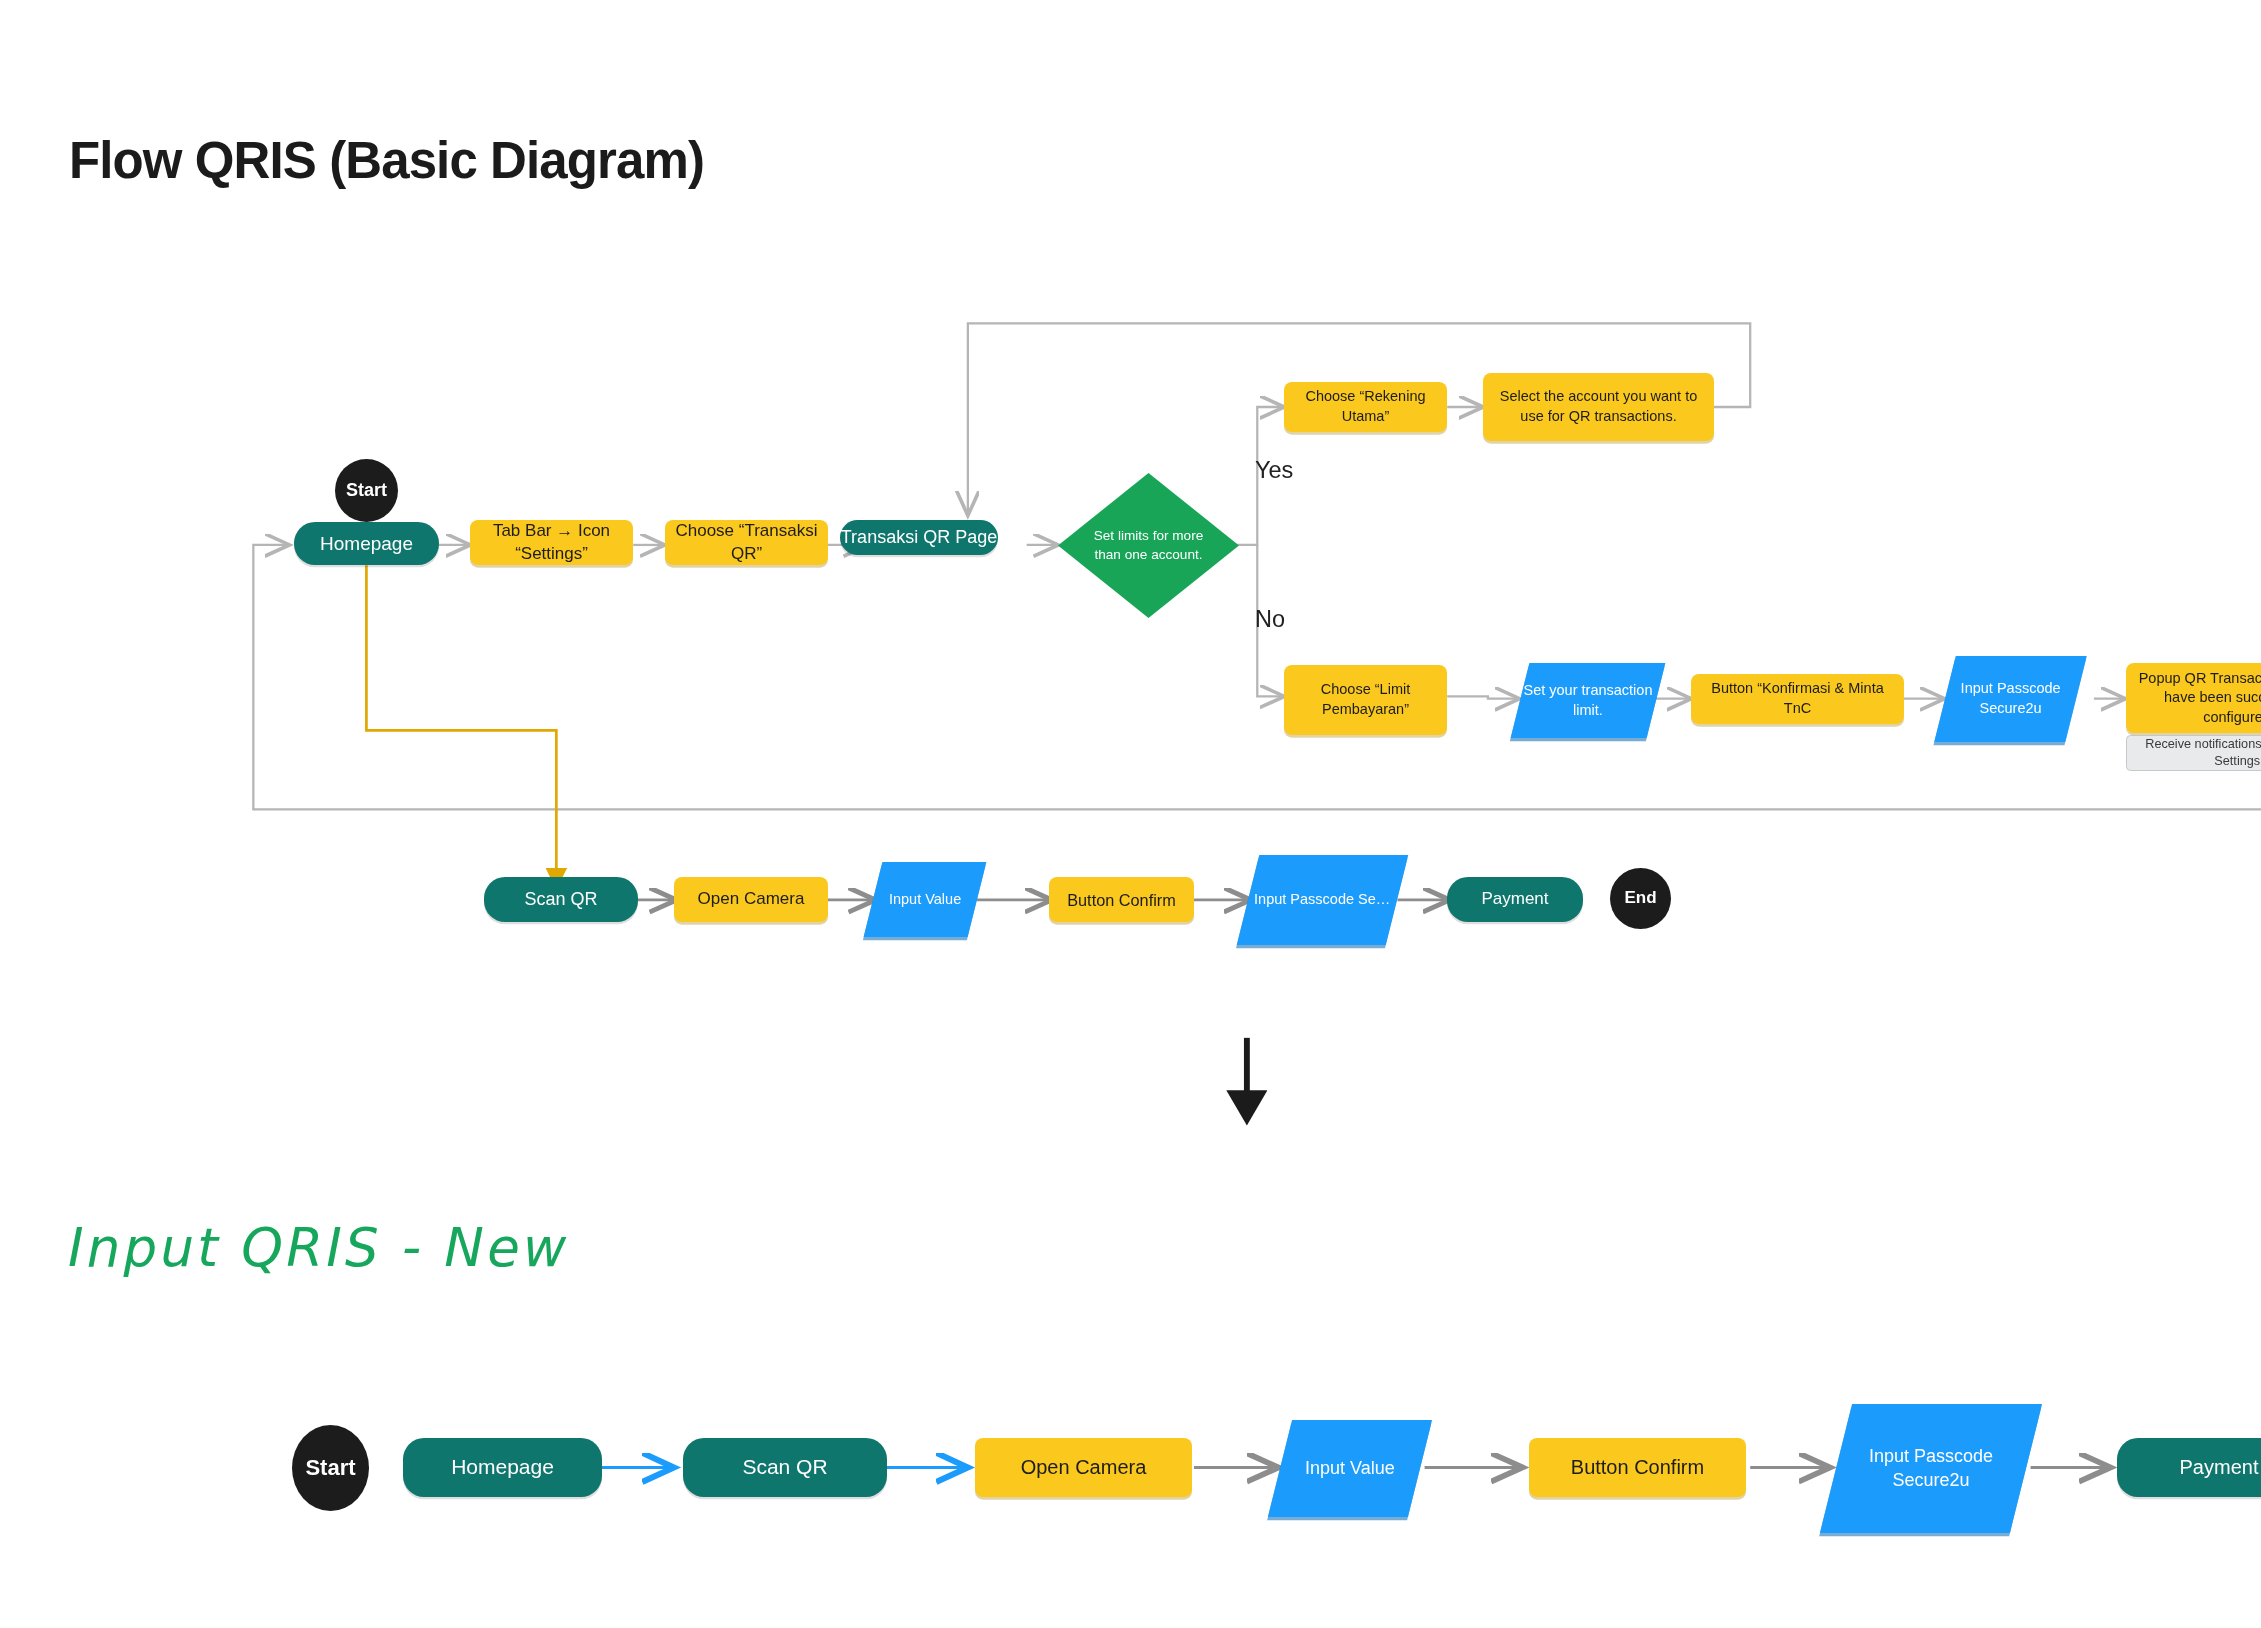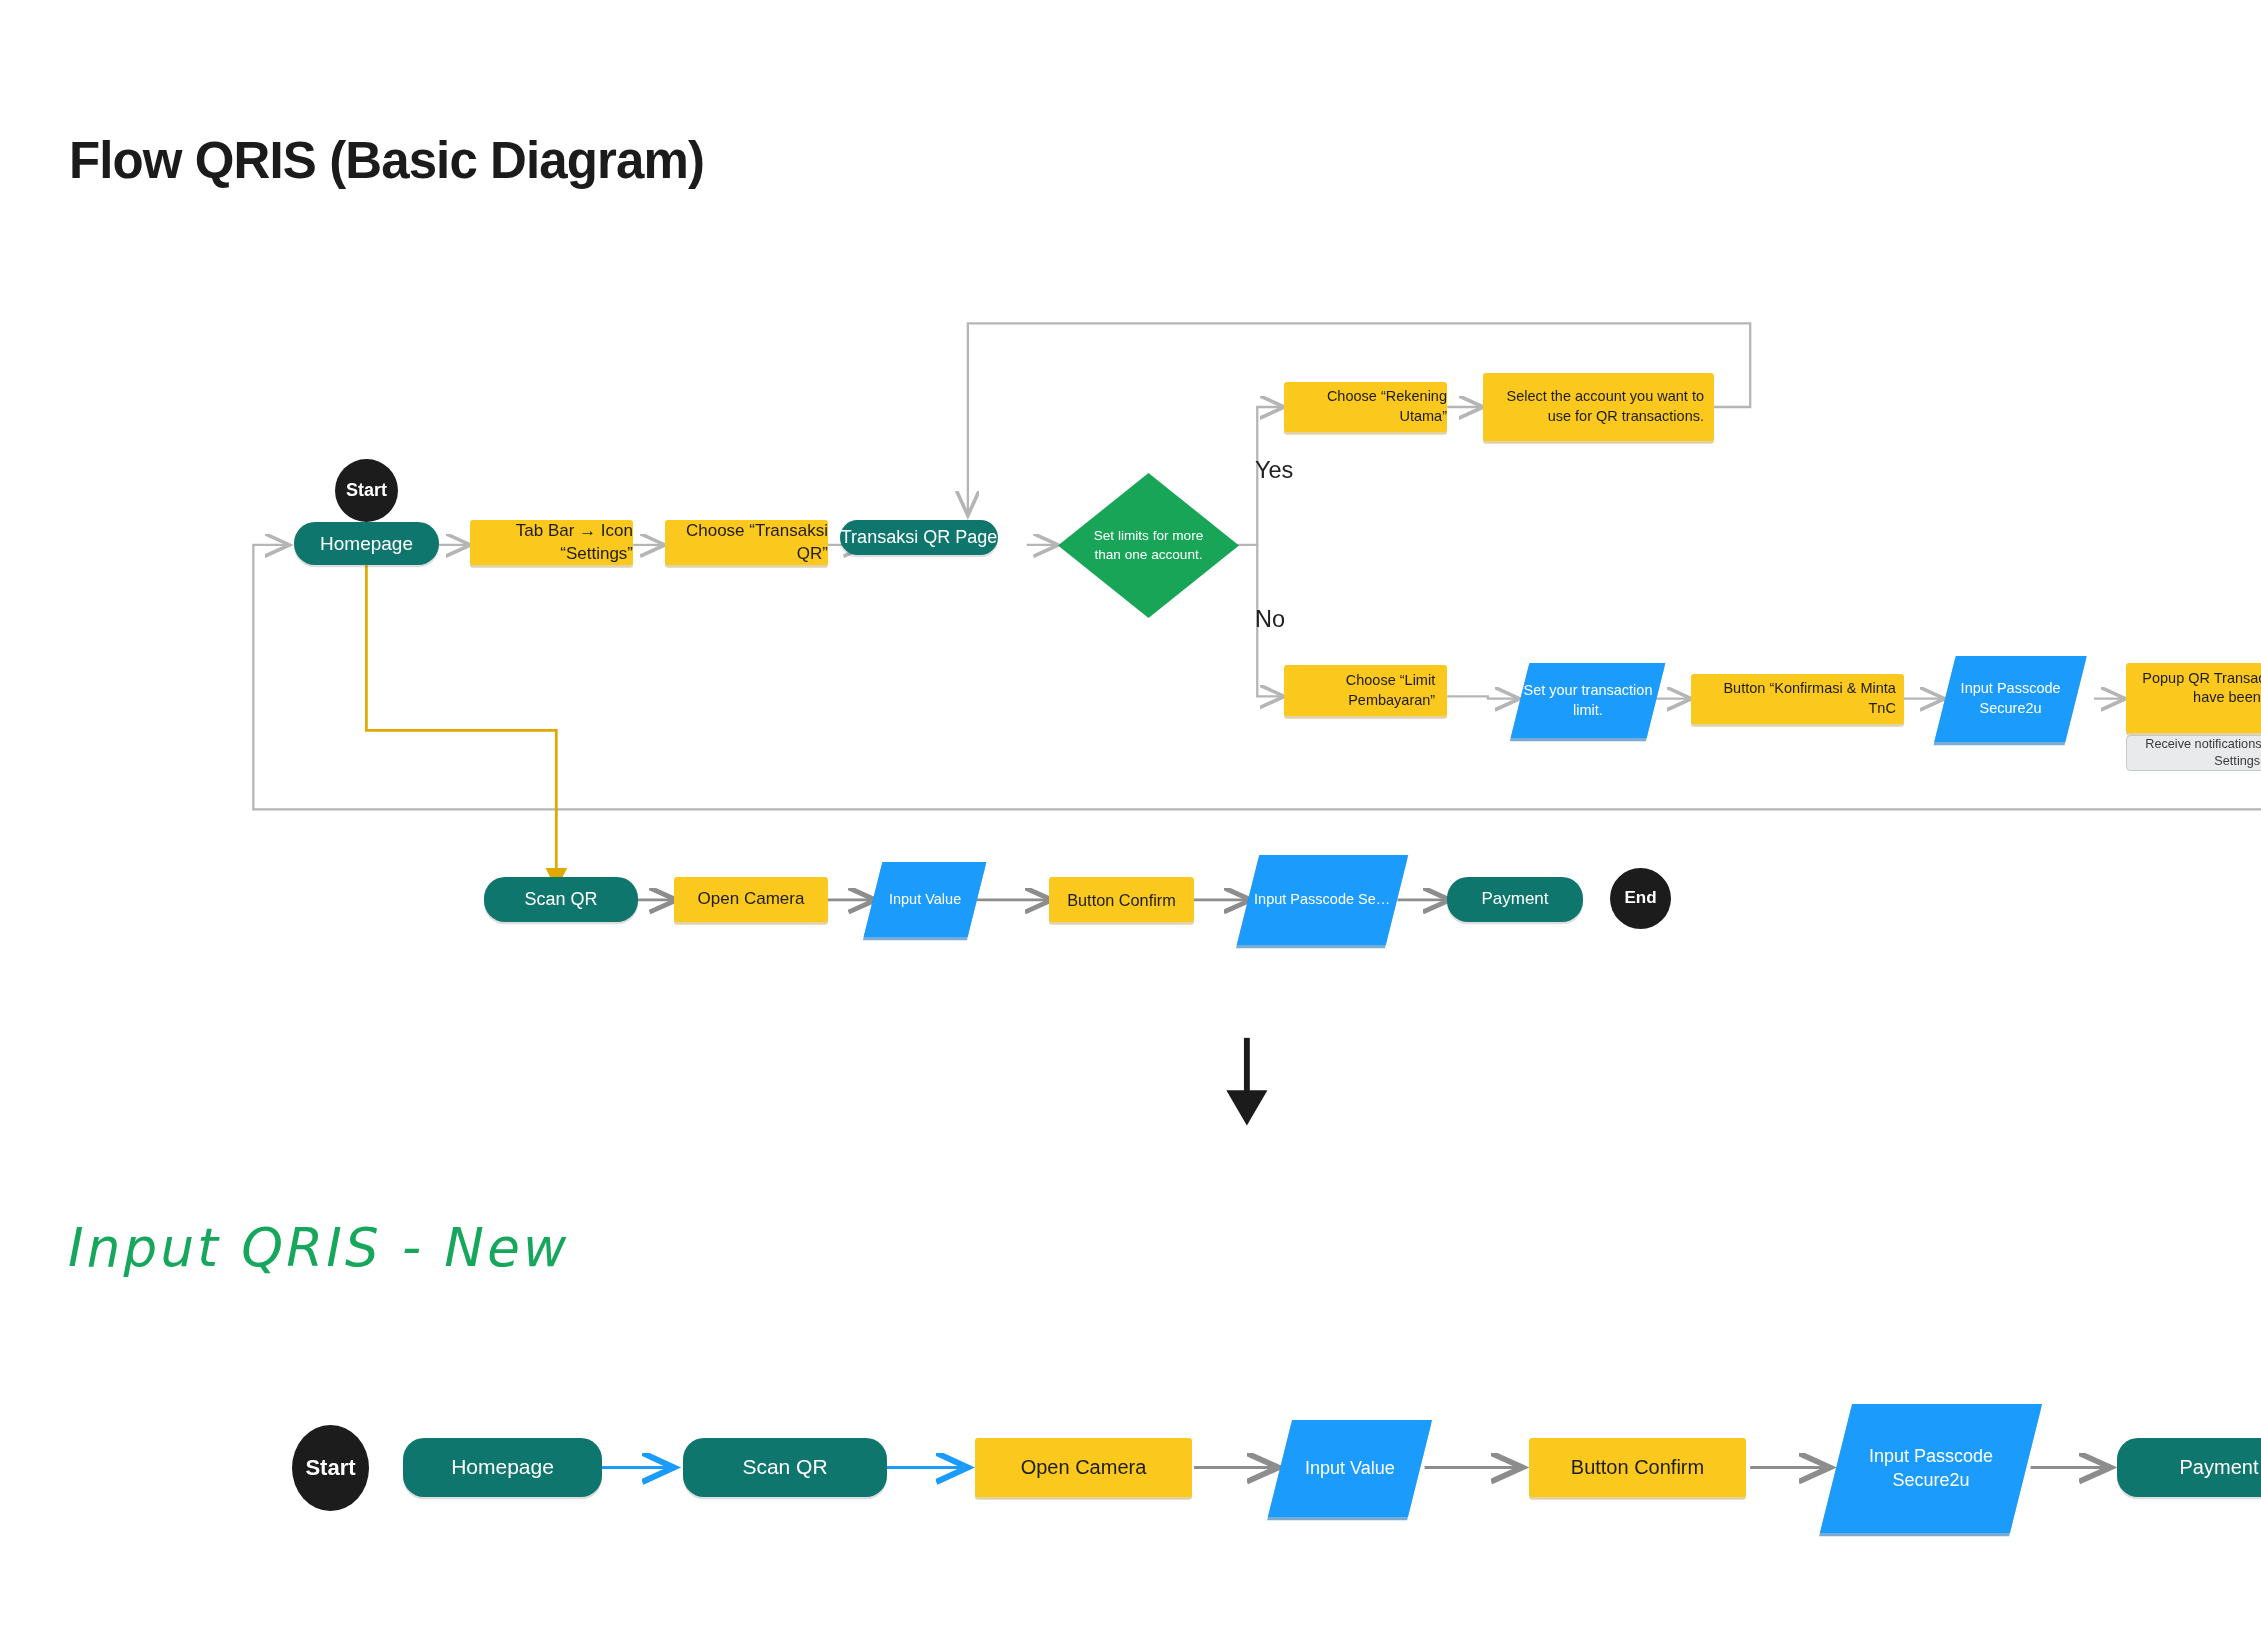--- a/index.html
+++ b/index.html
@@ -15,23 +15,22 @@
 
   
   .term{  
     background:#1c1c1c;border-radius:50%;color:#ffffff;font-weight:700;
   }
   .page{ 
     background:#0f766e;border-radius:21px;color:#ffffff;
     box-shadow:0 2.3px 0 rgba(0,0,0,.13);
   }
   .action{ 
-    background:#fbc81e;border-radius:3px;color:#1d1d1d;
+    background:#fbc81e;border-radius:8px;color:#1d1d1d;
     box-shadow:0 2.7px 0 rgba(169,129,0,.35);
-    text-align:right;
   }
   .io{ 
     background:#1b9cfc;color:#ffffff;
     transform:skewX(-14deg);
     box-shadow:0 3.2px 0 rgba(8,106,179,.55);
   }
   .io > span{transform:skewX(14deg);display:block;}
   .decision{ 
     background:transparent;color:#ffffff;
   }
@@ -165,21 +164,21 @@
   <div class="branch-label" style="left:1255px;top:606px;">No</div>
 
   <div class="node action" style="left:1284px;top:382px;width:163px;height:50px;font-size:14.5px;">
     <span>Choose “Rekening Utama”</span>
   </div>
 
   <div class="node action" style="left:1483px;top:373px;width:231px;height:68px;font-size:14.5px;padding:0 10px;">
     <span>Select the account you want to use for QR transactions.</span>
   </div>
 
-  <div class="node action" style="left:1284px;top:665px;width:163px;height:51px;font-size:14.5px;padding:0 11.8px;">
+  <div class="node action" style="left:1284px;top:665px;width:163px;height:70px;font-size:14.5px;padding:0 11.8px;">
     <span>Choose “Limit Pembayaran”</span>
   </div>
 
   <div class="node io" style="left:1520px;top:663px;width:136px;height:75px;font-size:14.5px;">
     <span>Set your transaction limit.</span>
   </div>
 
   <div class="node action" style="left:1691px;top:674px;width:213px;height:50px;font-size:14.5px;padding:0 8.1px;">
     <span>Button “Konfirmasi &amp; Minta TnC</span>
   </div>

